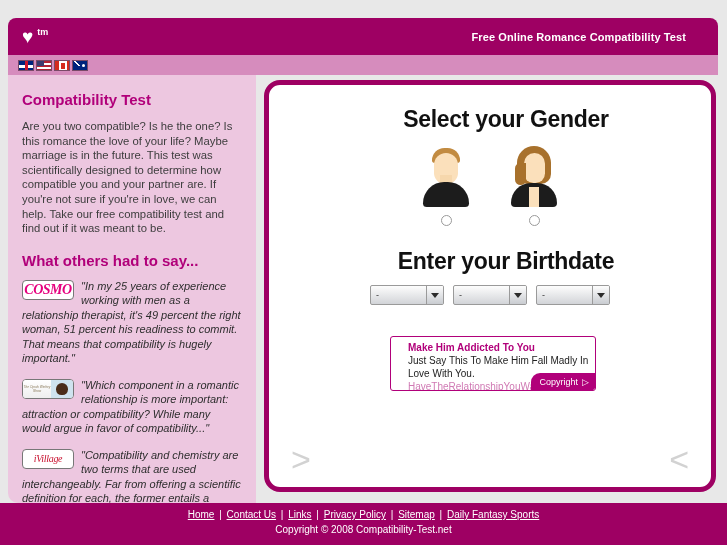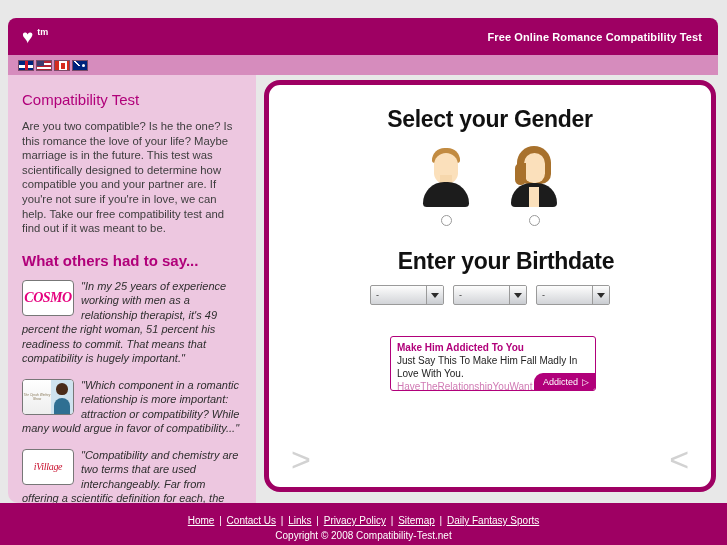--- a/index.html
+++ b/index.html
@@ -21,21 +21,21 @@
   .logo { display: flex; align-items: flex-start; padding-left: 14px; }
   .logo-heart { color: #fff; font-size: 19px; line-height: 22px; margin-right: 3px; }
   .logo-text {
     color: #ffffff; font-size: 22px; font-weight: bold;
     letter-spacing: -0.6px; line-height: 24px;
     font-family: "Liberation Sans", sans-serif;
   }
   .logo-tm { color: #ffffff; font-size: 9px; font-weight: bold; margin-top: 1px; margin-left: 1px; }
   .header-tag {
     color: #ffffff; font-size: 11px; font-weight: bold;
-    padding-right: 16px; letter-spacing: 0.1px;
+    padding-right: 32px; letter-spacing: 0.1px;
   }
 
   
   .flagbar {
     position: absolute; left: 8px; top: 55px; width: 710px; height: 20px;
     background: #d68cbd;
     display: flex; align-items: center; padding-left: 10px; gap: 2px;
   }
   .flag { width: 16px; height: 11px; position: relative; overflow: hidden;
           border: 1px solid #7a4a68; display: inline-block; }
@@ -58,34 +58,34 @@
 
   
   .sidebar {
     position: absolute; left: 8px; top: 75px; width: 248px; height: 428px;
     background: #edc7e0;
     border-radius: 0 0 0 10px;
     padding: 16px 14px 0 14px;
     overflow: hidden;
   }
   .side-h1 {
-    color: #b1007a; font-size: 15px; font-weight: normal; margin-bottom: 11px;
+    color: #b1007a; font-size: 15px; font-weight: bold; margin-bottom: 11px;
   }
   .side-p {
     color: #3d3d3d; font-size: 11.3px; line-height: 14.6px; margin-bottom: 16px;
   }
   .side-h2 {
     color: #b1007a; font-size: 15px; font-weight: bold; margin-bottom: 10px;
   }
   .quote {
     font-size: 11px; line-height: 14.5px; font-style: italic; color: #2e2e2e;
     margin-bottom: 12px;
   }
   .qlogo {
-    float: left; width: 52px; height: 36px; margin: 1px 7px 2px 0;
+    float: left; width: 52px; height: 20px; margin: 1px 7px 2px 0;
     background: #fff; border: 1px solid #777; border-radius: 4px;
     display: flex; align-items: center; justify-content: center;
     overflow: hidden;
   }
   .qlogo-cosmo { color: #e5007e; font-weight: bold; font-size: 14px;
     font-family: "Liberation Serif", serif; letter-spacing: -0.5px; }
   .qlogo-ivillage { color: #c8102e; font-size: 10px;
     font-family: "Liberation Serif", serif; letter-spacing: -0.3px; }
   .qlogo-tv { width: 100%; height: 100%; display: flex; }
   .qlogo-tv-l { flex: 1; background: linear-gradient(#fff,#eee);
@@ -102,21 +102,21 @@
     position: absolute; left: 264px; top: 80px; width: 452px; height: 412px;
     border: 5px solid #9e0063;
     border-radius: 16px;
     background: #ffffff;
   }
   .main-inner { position: relative; width: 100%; height: 100%; }
   .main-h {
     text-align: center; font-size: 23px; font-weight: bold; color: #111;
     letter-spacing: -0.3px;
   }
-  .h-gender { position: absolute; left: 0; top: 21px; width: 100%; }
+  .h-gender { position: absolute; left: 16px; top: 21px; width: 100%; }
   .h-birth { position: absolute; left: 16px; top: 163px; width: 100%; }
 
   .genders {
     position: absolute; left: 0; top: 58px; width: 100%;
     display: flex; justify-content: center; gap: 42px;
   }
   .gender-opt { display: flex; flex-direction: column; align-items: center; }
   .avatar { width: 46px; height: 64px; position: relative; }
   .av-body { position: absolute; left: 0; bottom: 0; width: 46px; height: 25px;
     background: #1c1c1c; border-radius: 22px 22px 4px 4px; }
@@ -160,21 +160,21 @@
   .ddl-arrow i {
     display: block; width: 0; height: 0;
     border-left: 4px solid transparent; border-right: 4px solid transparent;
     border-top: 5px solid #2b2b2b;
   }
 
   
   .ad {
     position: absolute; left: 121px; top: 251px; width: 206px; height: 55px;
     border: 1px solid #b1007a; border-radius: 3px; background: #fff;
-    padding: 4px 6px 0 6px; overflow: hidden;
+    padding: 4px 6px 0 17px; overflow: hidden;
   }
   .ad-title { color: #b1007a; font-size: 10px; font-weight: bold; line-height: 13px; }
   .ad-body { color: #222; font-size: 10px; line-height: 13px; }
   .ad-url { color: #d07ab4; font-size: 10px; line-height: 13px; }
   .adchoices {
     position: absolute; right: 0; bottom: 0; height: 17px;
     background: #b1007a; border-radius: 9px 0 2px 0;
     color: #fff; font-size: 9px; display: flex; align-items: center;
     padding: 0 6px 0 9px; gap: 4px;
   }
@@ -205,21 +205,21 @@
     position: relative; color: #fff; font-size: 28px; font-weight: bold;
     letter-spacing: -0.5px;
     text-shadow: 0 -1px 1px rgba(0,0,0,.8);
   }
 
   
   .footer {
     position: absolute; left: 0; top: 503px; width: 727px; height: 42px;
     background: #9e0063; color: #fff;
     display: flex; flex-direction: column; align-items: center;
-    padding-top: 12px;
+    padding-top: 6px;
   }
   .footer-links { font-size: 10px; }
   .footer-links a { color: #fff; text-decoration: underline; }
   .footer-links span { margin: 0 2px; }
   .footer-copy { font-size: 10px; margin-top: 4px; }
 </style>
 </head>
 <body>
 
 <div class="page">
@@ -319,21 +319,21 @@
               <i></i>
             </div>
         </div>
       </div>
 
       <div class="ad">
         <div class="ad-title">Make Him Addicted To You</div>
         <div class="ad-body">Just Say This To Make Him Fall Madly In Love With You.</div>
         <div class="ad-url">HaveTheRelationshipYouWant</div>
         <div class="adchoices">
-          <span>Addicted</span>
+          <span>Copyright</span>
           <span class="adchoices-tri">▷</span>
         </div>
       </div>
 
       <div class="arrow-l">&gt;</div>
       <div class="arrow-r">&lt;</div>
 
     </div>
   </div>
 

